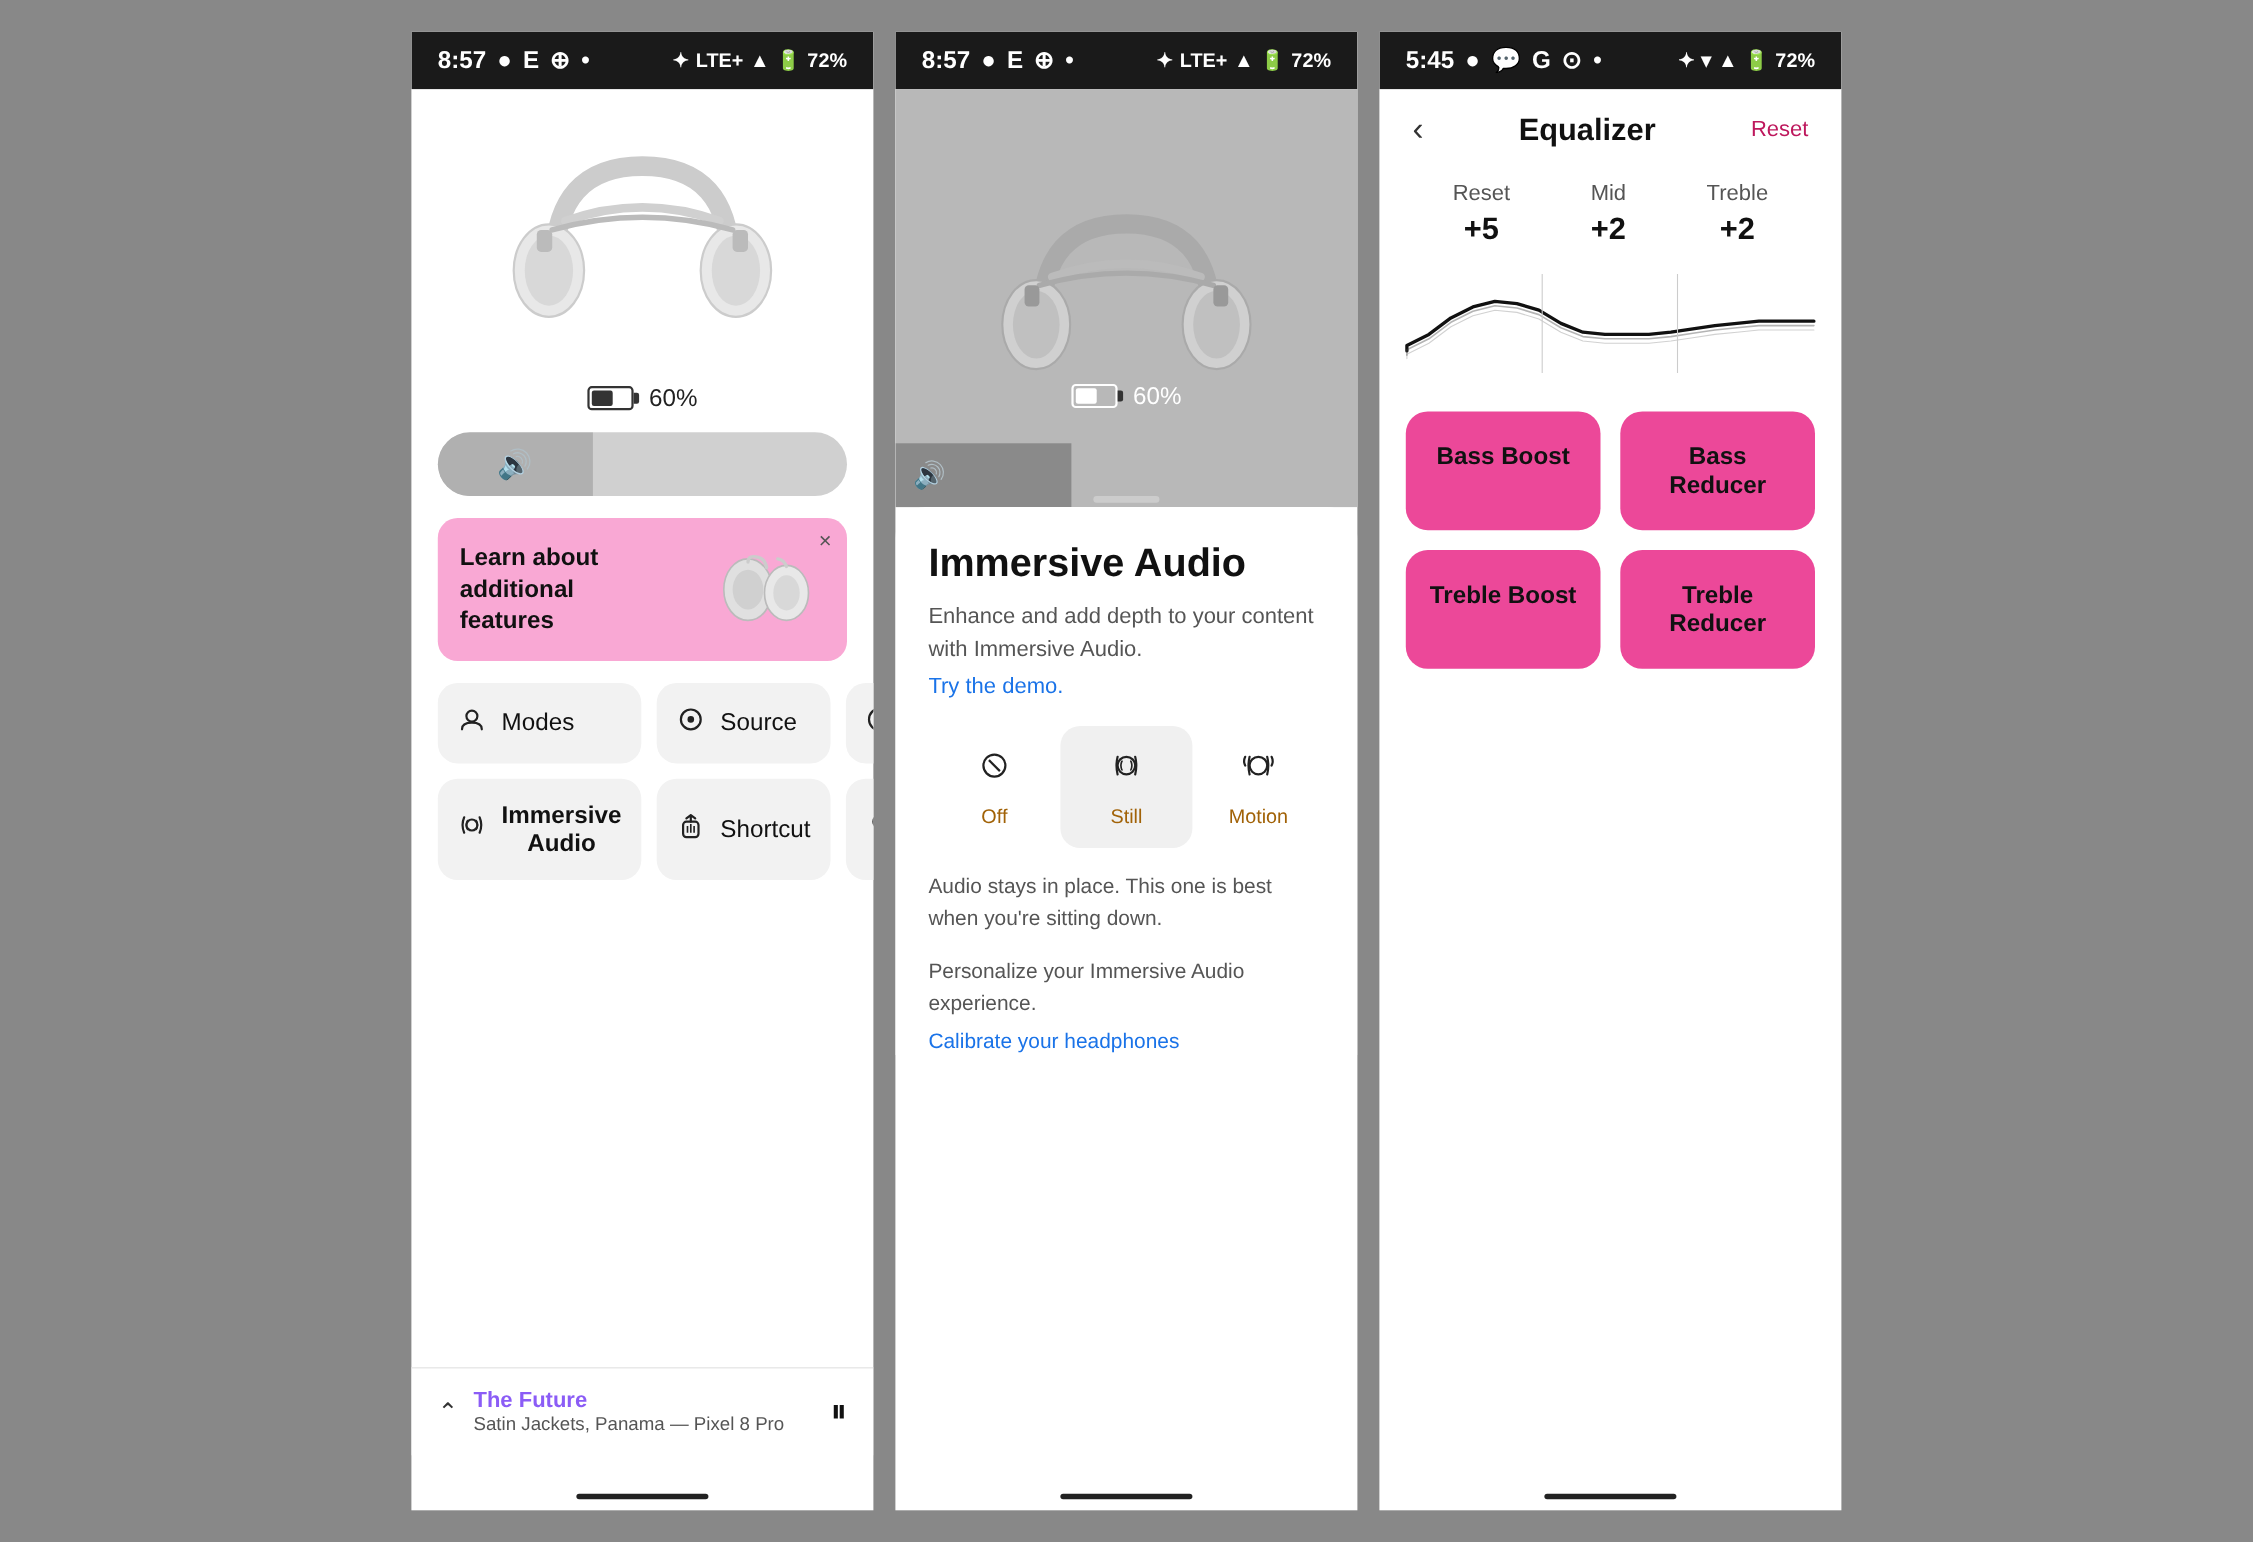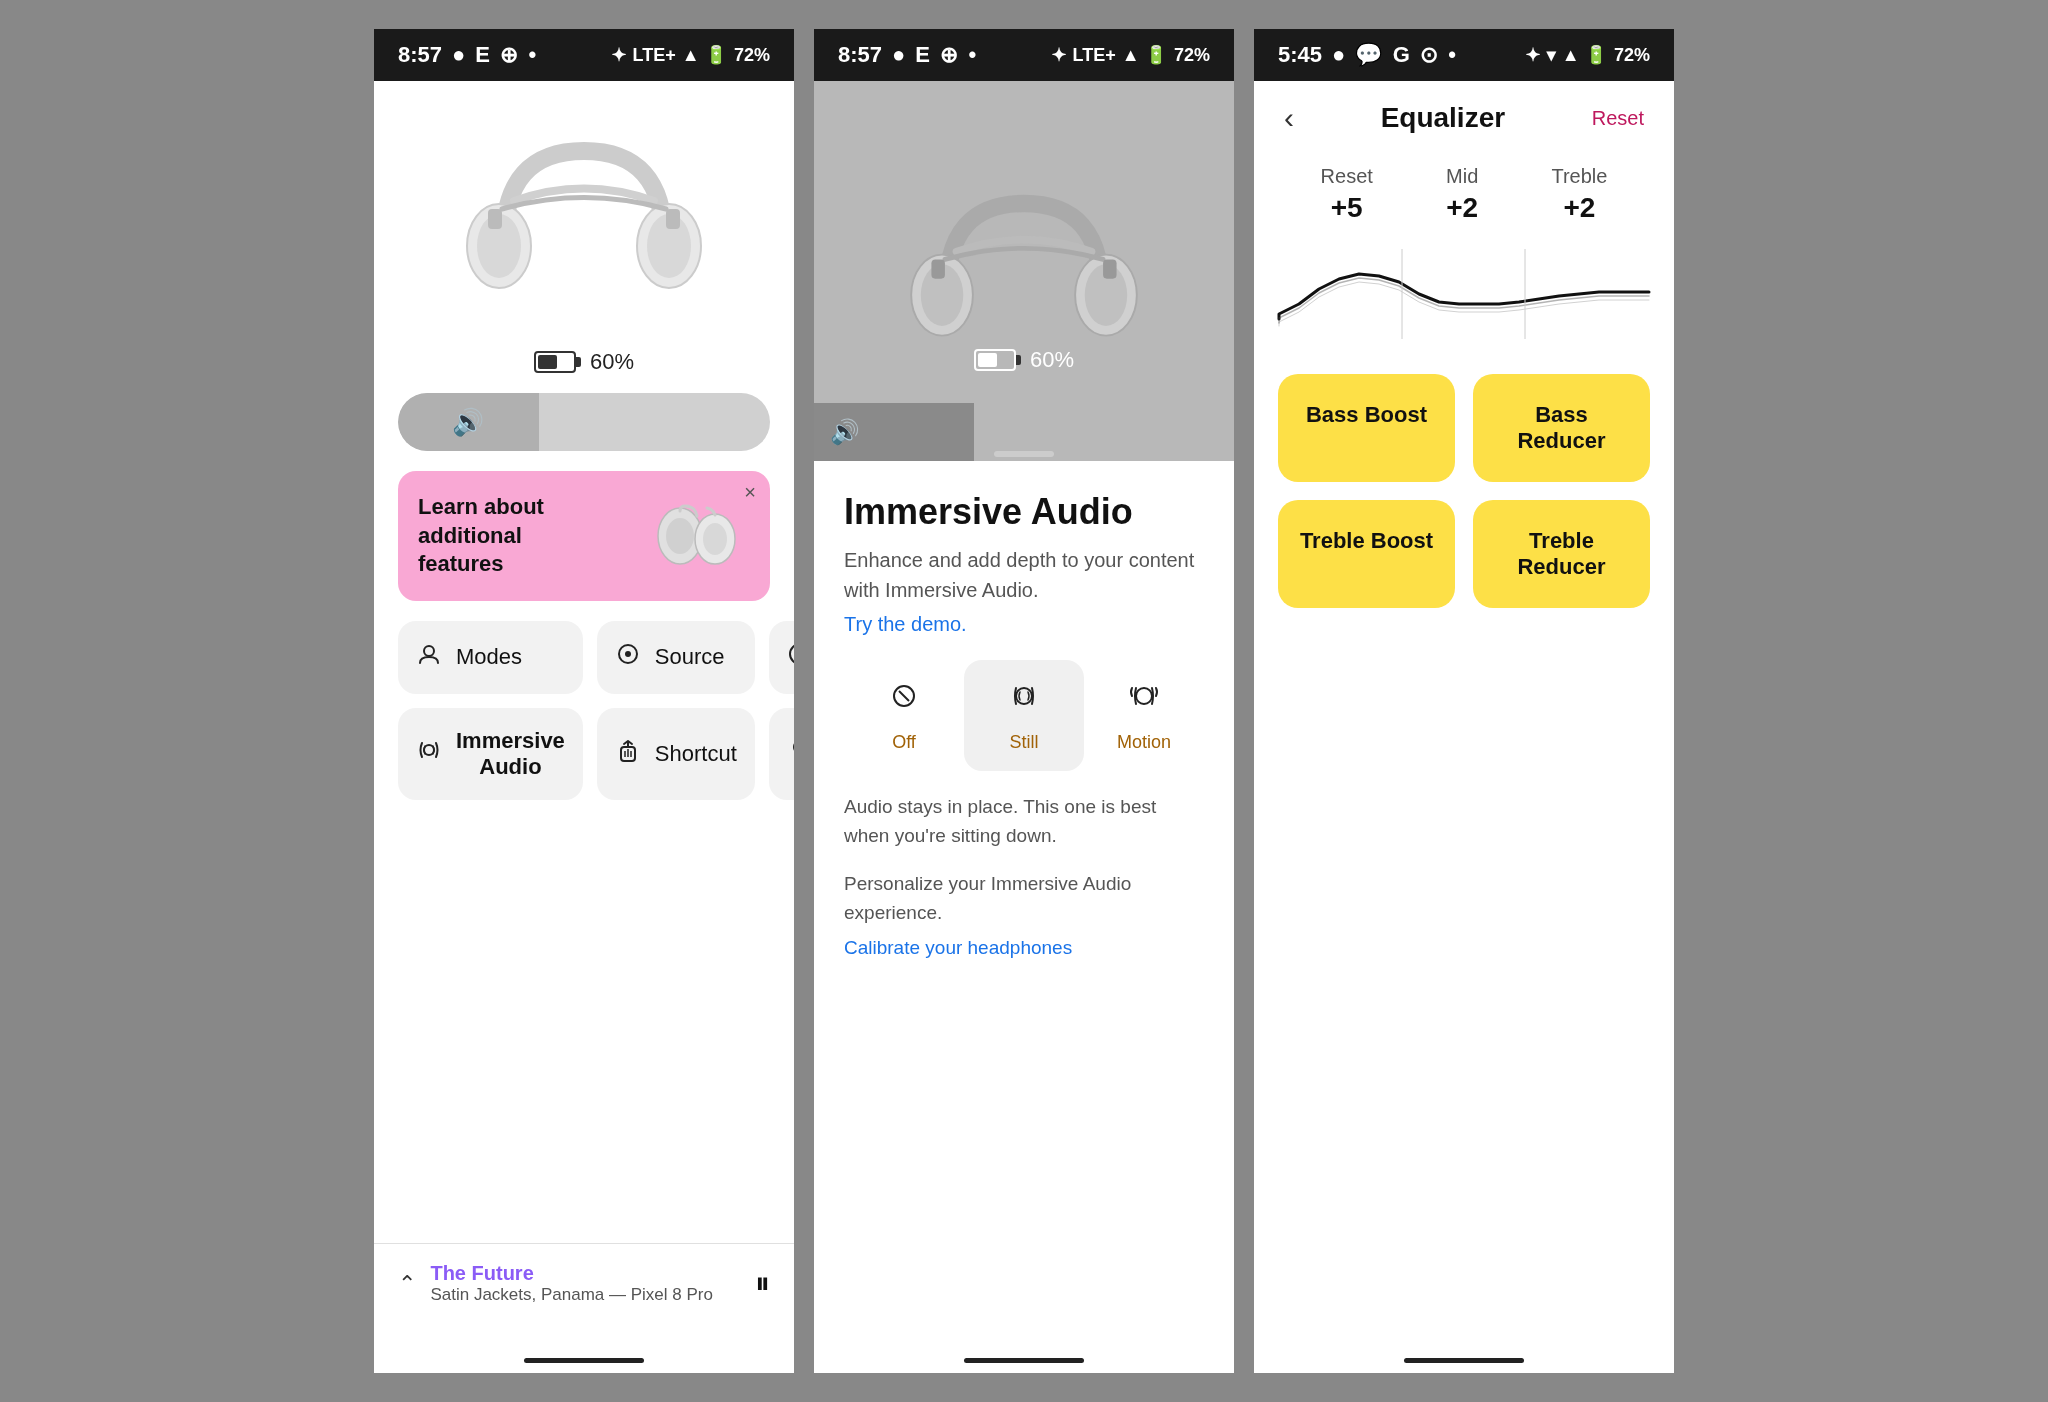--- a/index.html
+++ b/index.html
@@ -280,21 +280,21 @@
       position: relative;
     }
 
     .eq-presets {
       display: grid;
       grid-template-columns: 1fr 1fr;
       gap: 18px;
       margin: 20px 24px;
     }
     .eq-preset {
-      background: #fde047;
+      background: #ec4899;
       border-radius: 20px;
       padding: 28px 20px;
       text-align: center;
       font-size: 22px;
       font-weight: 700;
       color: #111;
       cursor: pointer;
     }
 
     

